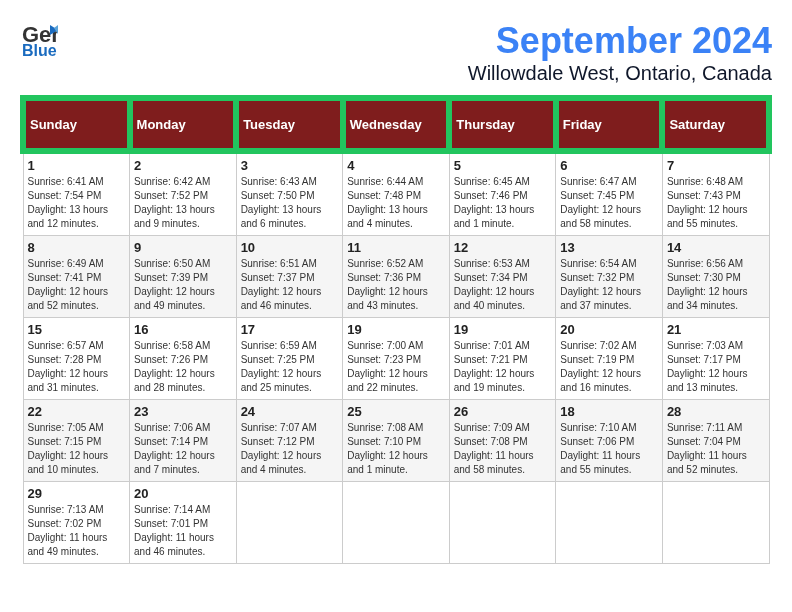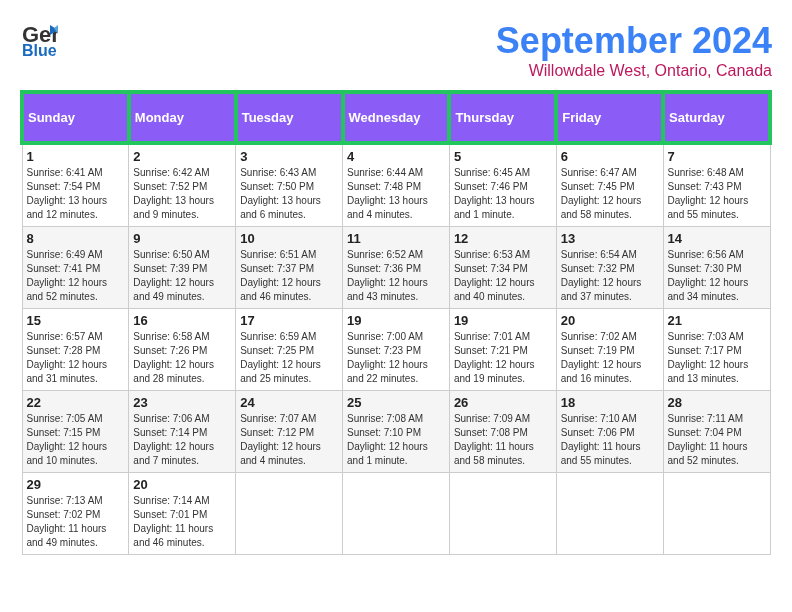--- a/index.html
+++ b/index.html
@@ -28,37 +28,37 @@
     }
     .title-block {
       text-align: right;
     }
     .month-title {
       font-size: 36px;
       font-weight: bold;
       color: #3b82f6;
     }
     .location-title {
-      font-size: 16px;
-      color: #be185d;
+      font-size: 20px;
+      color: #0f172a;
       font-weight: normal;
     }
     .calendar {
       width: 100%;
       border-collapse: collapse;
       font-size: 11px;
     }
     .calendar th {
-      background-color: #8b5cf6;
+      background-color: #7f1d1d;
       color: #fff;
       padding: 16px 4px;
       text-align: left;
       font-size: 13px;
       font-weight: bold;
-      border: 4px solid #22c55e;
+      border: 6px solid #22c55e;
     }
     .calendar td {
       vertical-align: top;
       border: 1px solid #ccc;
       padding: 4px 4px;
       width: calc(100%/7);
       height: 80px;
       background: #fff;
     }
     .calendar tr:nth-child(even) td {

